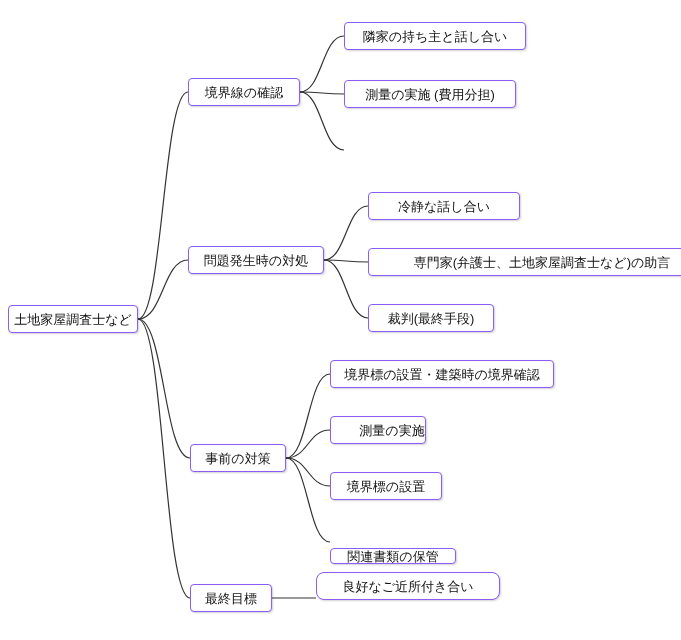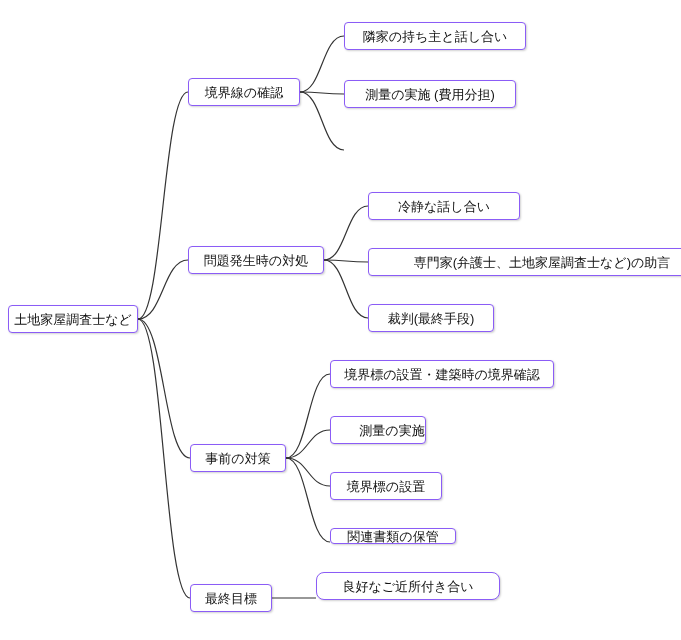--- a/index.html
+++ b/index.html
@@ -70,16 +70,16 @@
     <div class="node" style="left: 344px; top: 22px; width: 182px; height: 28px;">隣家の持ち主と話し合い</div>
     <div class="node" style="left: 344px; top: 80px; width: 172px; height: 28px;">測量の実施 (費用分担)</div>
     <div class="node" style="left: 188px; top: 246px; width: 136px; height: 28px;">問題発生時の対処</div>
     <div class="node" style="left: 368px; top: 192px; width: 152px; height: 28px;">冷静な話し合い</div>
     <div class="node" style="left: 368px; top: 248px; width: 348px; height: 28px;">専門家(弁護士、土地家屋調査士など)の助言</div>
     <div class="node" style="left: 368px; top: 304px; width: 126px; height: 28px;">裁判(最終手段)</div>
     <div class="node" style="left: 190px; top: 444px; width: 96px; height: 28px;">事前の対策</div>
     <div class="node" style="left: 330px; top: 360px; width: 224px; height: 28px;">境界標の設置・建築時の境界確認</div>
     <div class="node" style="left: 330px; top: 416px; width: 96px; height: 28px; padding-left: 36px;">測量の実施</div>
     <div class="node" style="left: 330px; top: 472px; width: 112px; height: 28px;">境界標の設置</div>
-    <div class="node" style="left: 330px; top: 528px; width: 126px; height: 16px;">関連書類の保管</div>
+    <div class="node" style="left: 330px; top: 548px; width: 126px; height: 16px;">関連書類の保管</div>
     <div class="node" style="left: 190px; top: 584px; width: 82px; height: 28px;">最終目標</div>
     <div class="node" style="left: 316px; top: 572px; width: 184px; height: 28px; border-radius: 8px;">良好なご近所付き合い</div>
   </div>
 
 </body></html>

